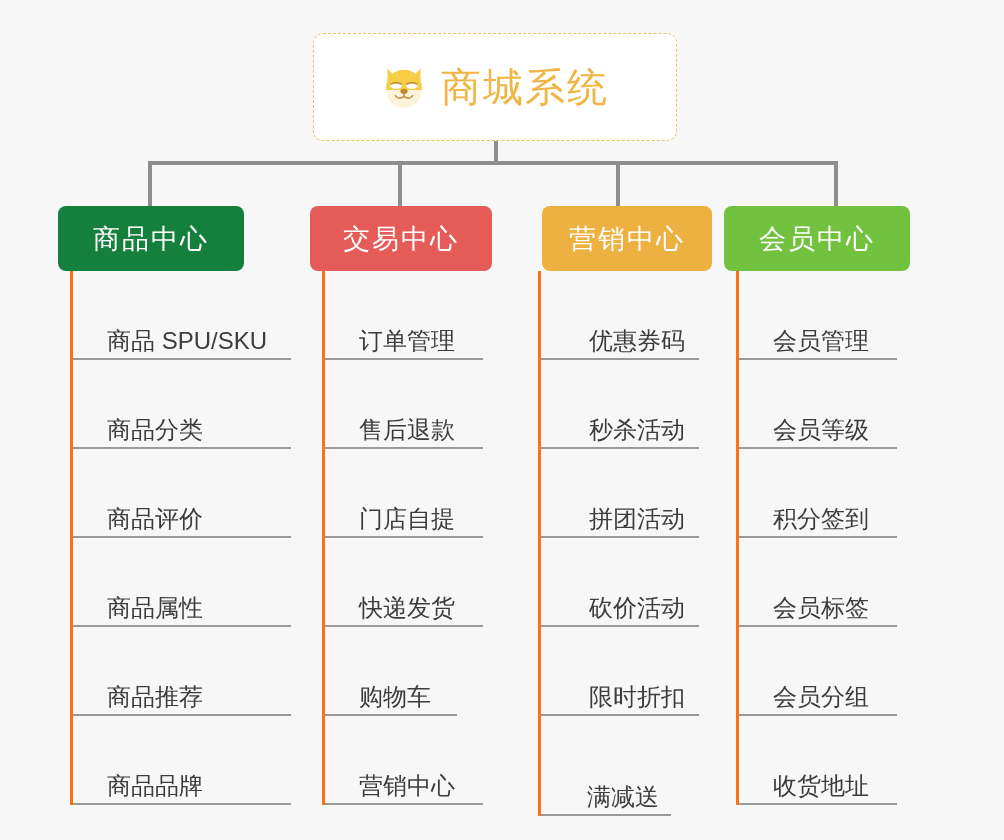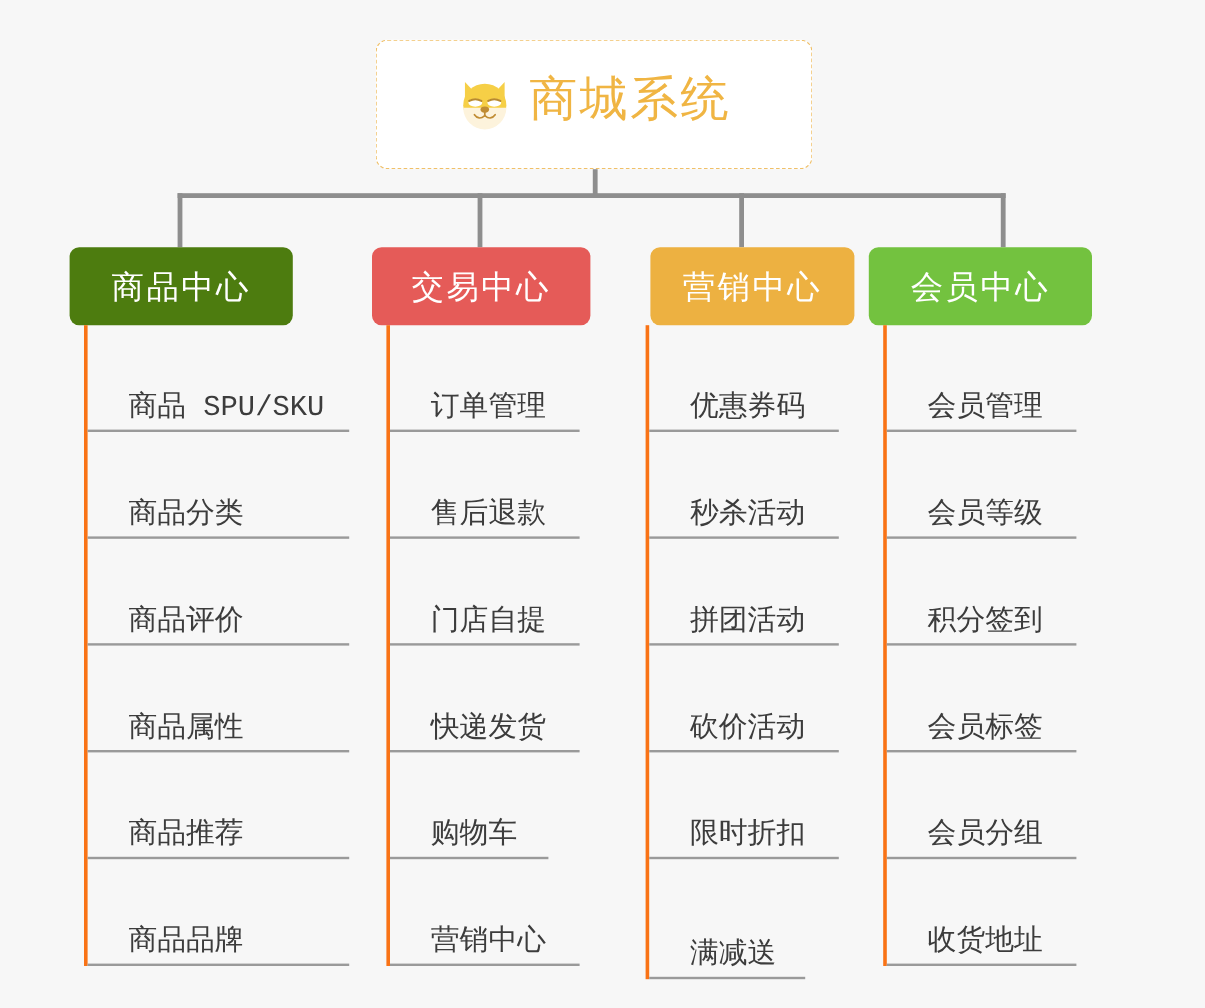--- a/index.html
+++ b/index.html
@@ -12,21 +12,20 @@
     height: 840px;
     background: #f7f7f7;
     font-family: "Liberation Sans", "DejaVu Sans", sans-serif;
     overflow: hidden;
     position: relative;
   }
   #mindmap {
     position: relative;
     width: 1004px;
     height: 828px;
-    font-family: Liberation Mono, monospace;
   }
 
   
   .root-node {
     position: absolute;
     left: 313px;
     top: 33px;
     width: 364px;
     height: 108px;
     box-sizing: border-box;
@@ -126,21 +125,21 @@
   }
   .leaf-label {
     font-size: 24px;
     line-height: 1.1;
     color: #3c3c3c;
     white-space: nowrap;
   }
   
   .branch-1 .leaf-item { width: 218px; }
   .branch-2 .leaf-item { width: 158px; }
-  .branch-3 .leaf-item { width: 158px; }
+  .branch-3 .leaf-item { width: 158px; justify-content: center; }
   .branch-4 .leaf-item { width: 158px; }
   .branch-1 .leaf-item.w-wide  { width: 218px; }
   .branch-2 .leaf-item.w-short { width: 132px; }
   .branch-3 .leaf-item.w-short { width: 130px; margin-top: 11px; }
 </style>
 </head>
 <body>
 
 <div id="mindmap">
 
@@ -163,21 +162,21 @@
   </div>
 
   <div class="conn conn-stem"></div>
   <div class="conn conn-bus"></div>
   <div class="conn conn-drop drop-1"></div>
   <div class="conn conn-drop drop-2"></div>
   <div class="conn conn-drop drop-3"></div>
   <div class="conn conn-drop drop-4"></div>
 
   <div class="branch branch-1">
-    <div class="branch-header" style="background: #4d7c0f;">
+    <div class="branch-header" style="background: #15803d;">
       <span>商品中心</span>
     </div>
     <ul class="leaf-list">
       <li class="leaf-item w-wide">
         <span class="leaf-label">商品 SPU/SKU</span>
       </li>
       <li class="leaf-item">
         <span class="leaf-label">商品分类</span>
       </li>
       <li class="leaf-item">

